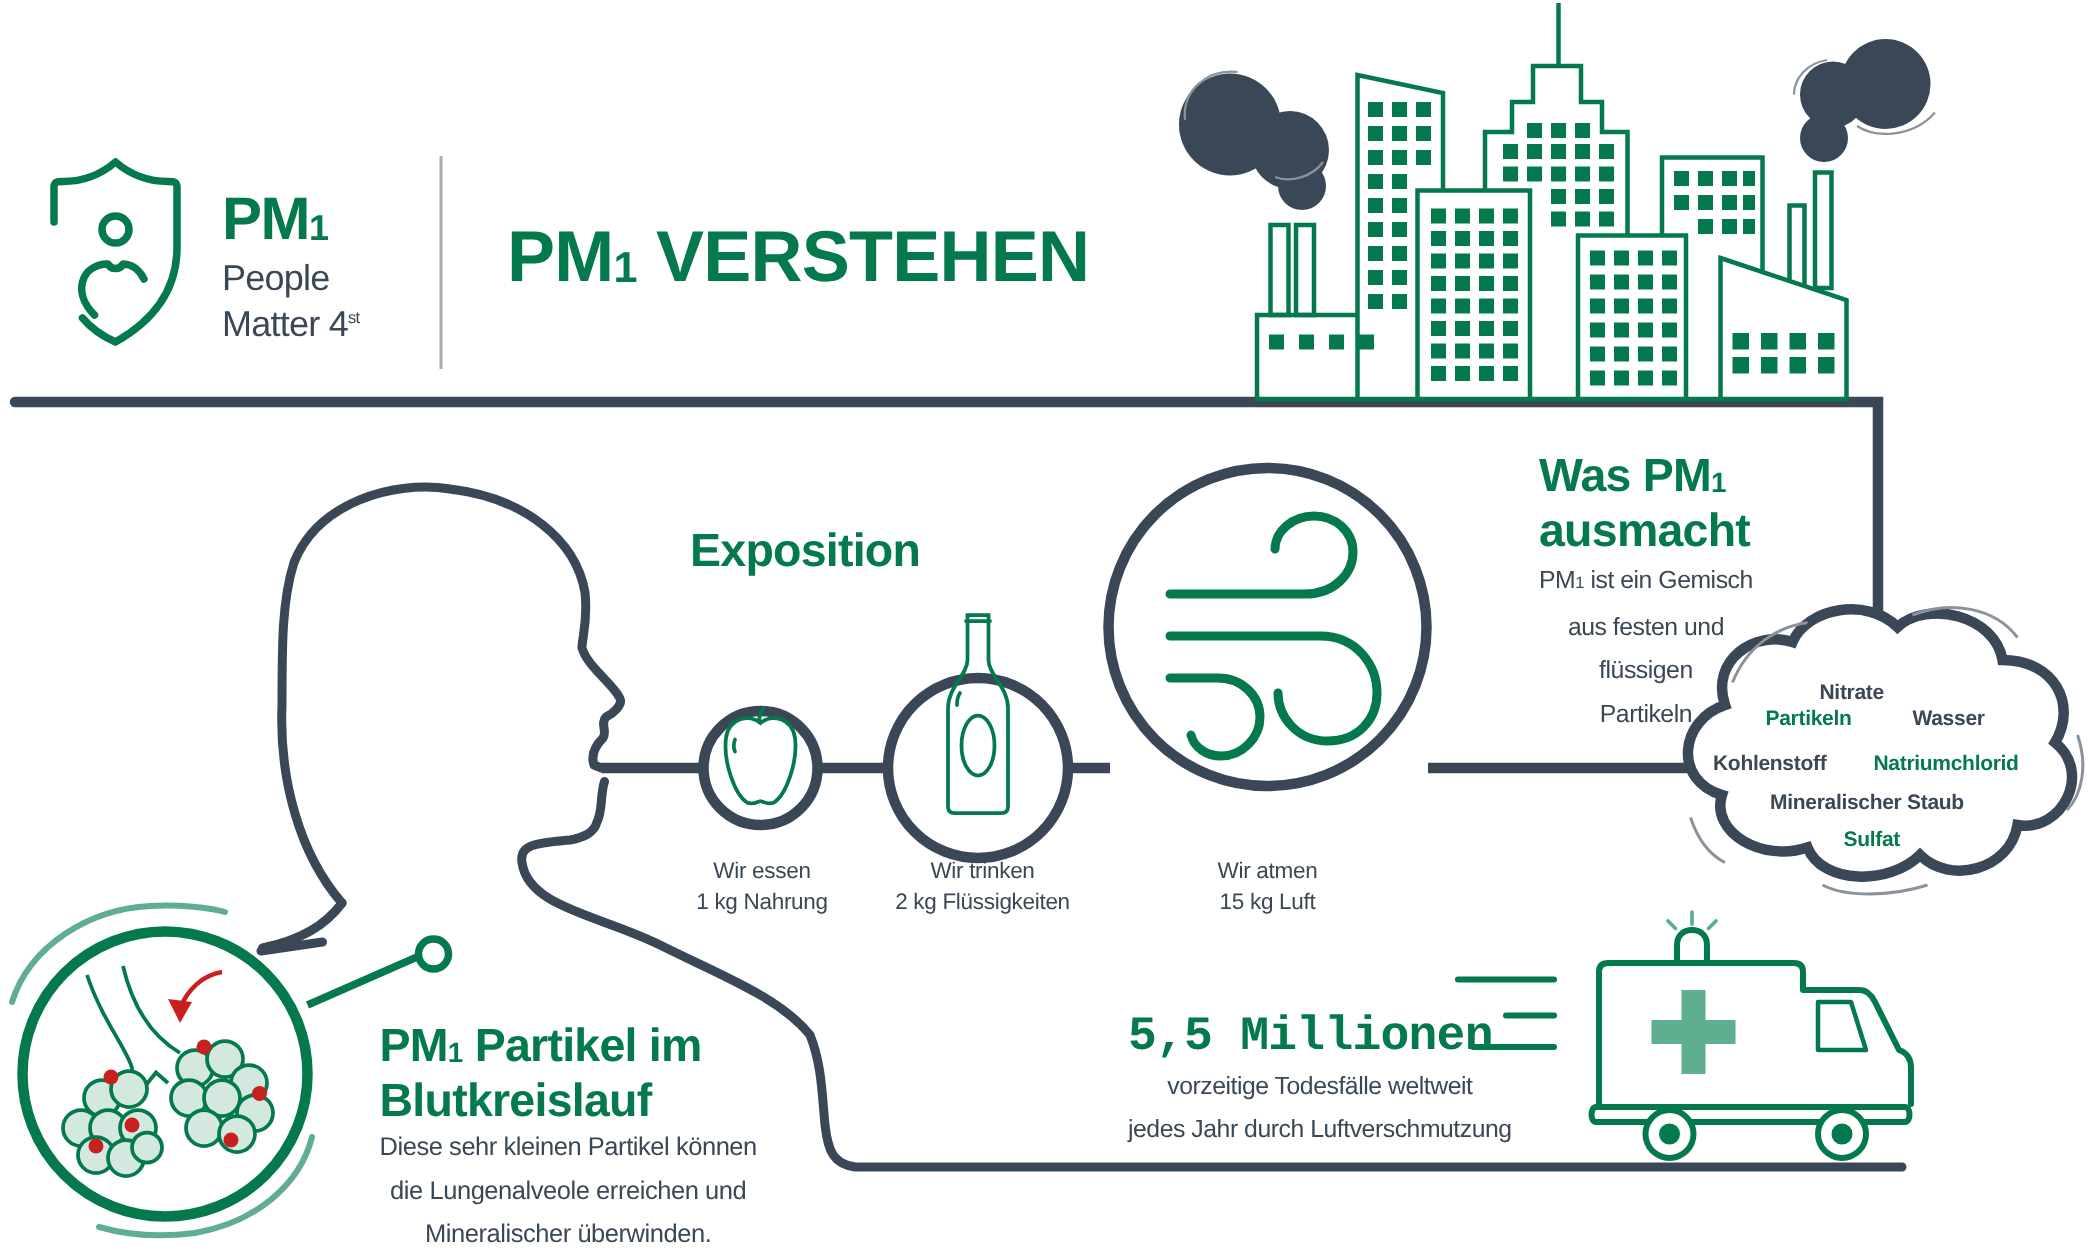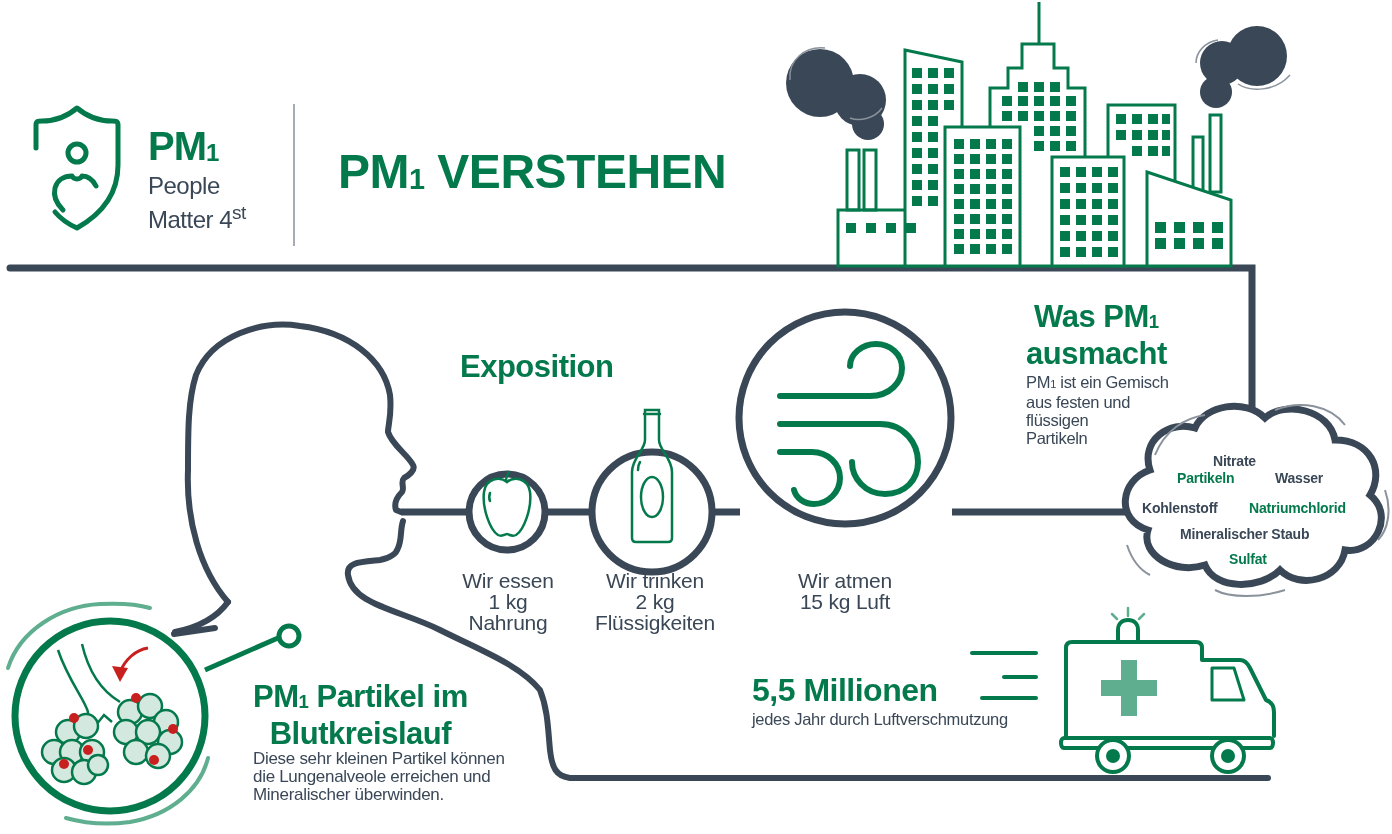--- a/index.html
+++ b/index.html
@@ -4,23 +4,23 @@
 <style>
   html, body { margin:0; padding:0; background:#ffffff; }
   body { width:1392px; height:834px; position:relative; overflow:hidden;
          font-family:"Liberation Sans", sans-serif; color:#3a4756; }
   .abs { position:absolute; }
   svg.layer { position:absolute; left:0; top:0; }
   .sub { font-size:0.6em; vertical-align:baseline; position:relative; top:0.05em; }
   .brand-pm { font-size:40px; font-weight:bold; color:#047a4c; line-height:40px; letter-spacing:-1px; }
   .brand-line { font-size:24px; color:#3a4756; line-height:27px; letter-spacing:-0.5px; }
   .title { font-size:48px; font-weight:bold; color:#047a4c; letter-spacing:-0.5px; line-height:52px; }
-  .h2 { font-size:31px; font-weight:bold; color:#047a4c; line-height:33px; letter-spacing:-0.5px;text-align:center; }
-  .body-txt { font-size:17px; color:#3a4756; line-height:18px; letter-spacing:-0.3px; }
-  .caption { font-size:21px; color:#3a4756; line-height:21px; text-align:center; letter-spacing:-0.2px; }
+  .h2 { font-size:31px; font-weight:bold; color:#047a4c; line-height:33px; letter-spacing:-0.5px; }
+  .body-txt { font-size:17px; color:#3a4756; line-height:29px; letter-spacing:-0.3px;text-align:center; }
+  .caption { font-size:15px; color:#3a4756; line-height:21px; text-align:center; letter-spacing:-0.2px; }
   .cloud-word { font-size:14px; font-weight:bold; position:absolute; white-space:nowrap; letter-spacing:-0.2px; }
   .cloud-word.dark { color:#3a4756; }
   .cloud-word.grn { color:#047a4c; }
 </style>
 </head>
 <body>
 
 <svg class="layer" width="1392" height="834" viewBox="0 0 1392 834">
 
   <path d="M10 268 H1252 V512 H1140" fill="none" stroke="#3a4756" stroke-width="7" stroke-linecap="round"></path>
@@ -285,21 +285,21 @@
   <g fill="none" stroke="#047a4c" stroke-width="5" stroke-linecap="round" stroke-linejoin="round">
     <path d="M36 148 V125 C36 121 38 121 42 121 C58 121 70 114 77 108 C84 114 96 121 112 121 C116 121 118 121 118 125 V165 C118 195 100 215 77 228 C68 224 60 218 55 212"></path>
     <circle cx="77" cy="153" r="9"></circle>
     <path d="M96 186 C92 178 86 176 82 176 C80 180 74 180 72 176 C64 176 57 180 55 188 C53 196 57 204 63 210"></path>
   </g>
 </svg>
 
 <div class="abs" style="left:148px; top:126px;">
   <div class="brand-pm"><span>PM</span><span class="sub">1</span></div>
   <div class="brand-line">People</div>
-  <div class="brand-line"><span>Matter 4</span><sup style="font-size:19px">st</sup></div>
+  <div class="brand-line"><span>Matter 4</span><sup style="font-size:11px">st</sup></div>
 </div>
 
 <div class="abs title" style="left:338px; top:146px;"><span>PM</span><span class="sub">1</span><span> VERSTEHEN</span></div>
 
 <div class="abs h2" style="left:460px; top:350px;">
   <div>Exposition</div>
 </div>
 
 <div class="abs caption" style="left:450px; top:570px; width:116px;">
   <div>Wir essen</div>
@@ -338,16 +338,17 @@
 <div class="abs h2" style="left:253px; top:680px;">
   <div><span>PM</span><span class="sub">1</span><span> Partikel im</span></div>
   <div>Blutkreislauf</div>
 </div>
 <div class="abs body-txt" style="left:253px; top:750px;">
   <div>Diese sehr kleinen Partikel können</div>
   <div>die Lungenalveole erreichen und</div>
   <div>Mineralischer überwinden.</div>
 </div>
 
-<div class="abs h2" style="left:752px; top:674px; font-size:32px;">5,5 Millionen</div>
+<div class="abs h2" style="left:752px; top:674px; font-size:32px;font-family:Liberation Mono, monospace;">5,5 Millionen</div>
 <div class="abs body-txt" style="left:752px; top:710px; font-size:16.5px;">
+  <div>vorzeitige Todesfälle weltweit</div>
   <div>jedes Jahr durch Luftverschmutzung</div>
 </div>
 
 </body></html>

